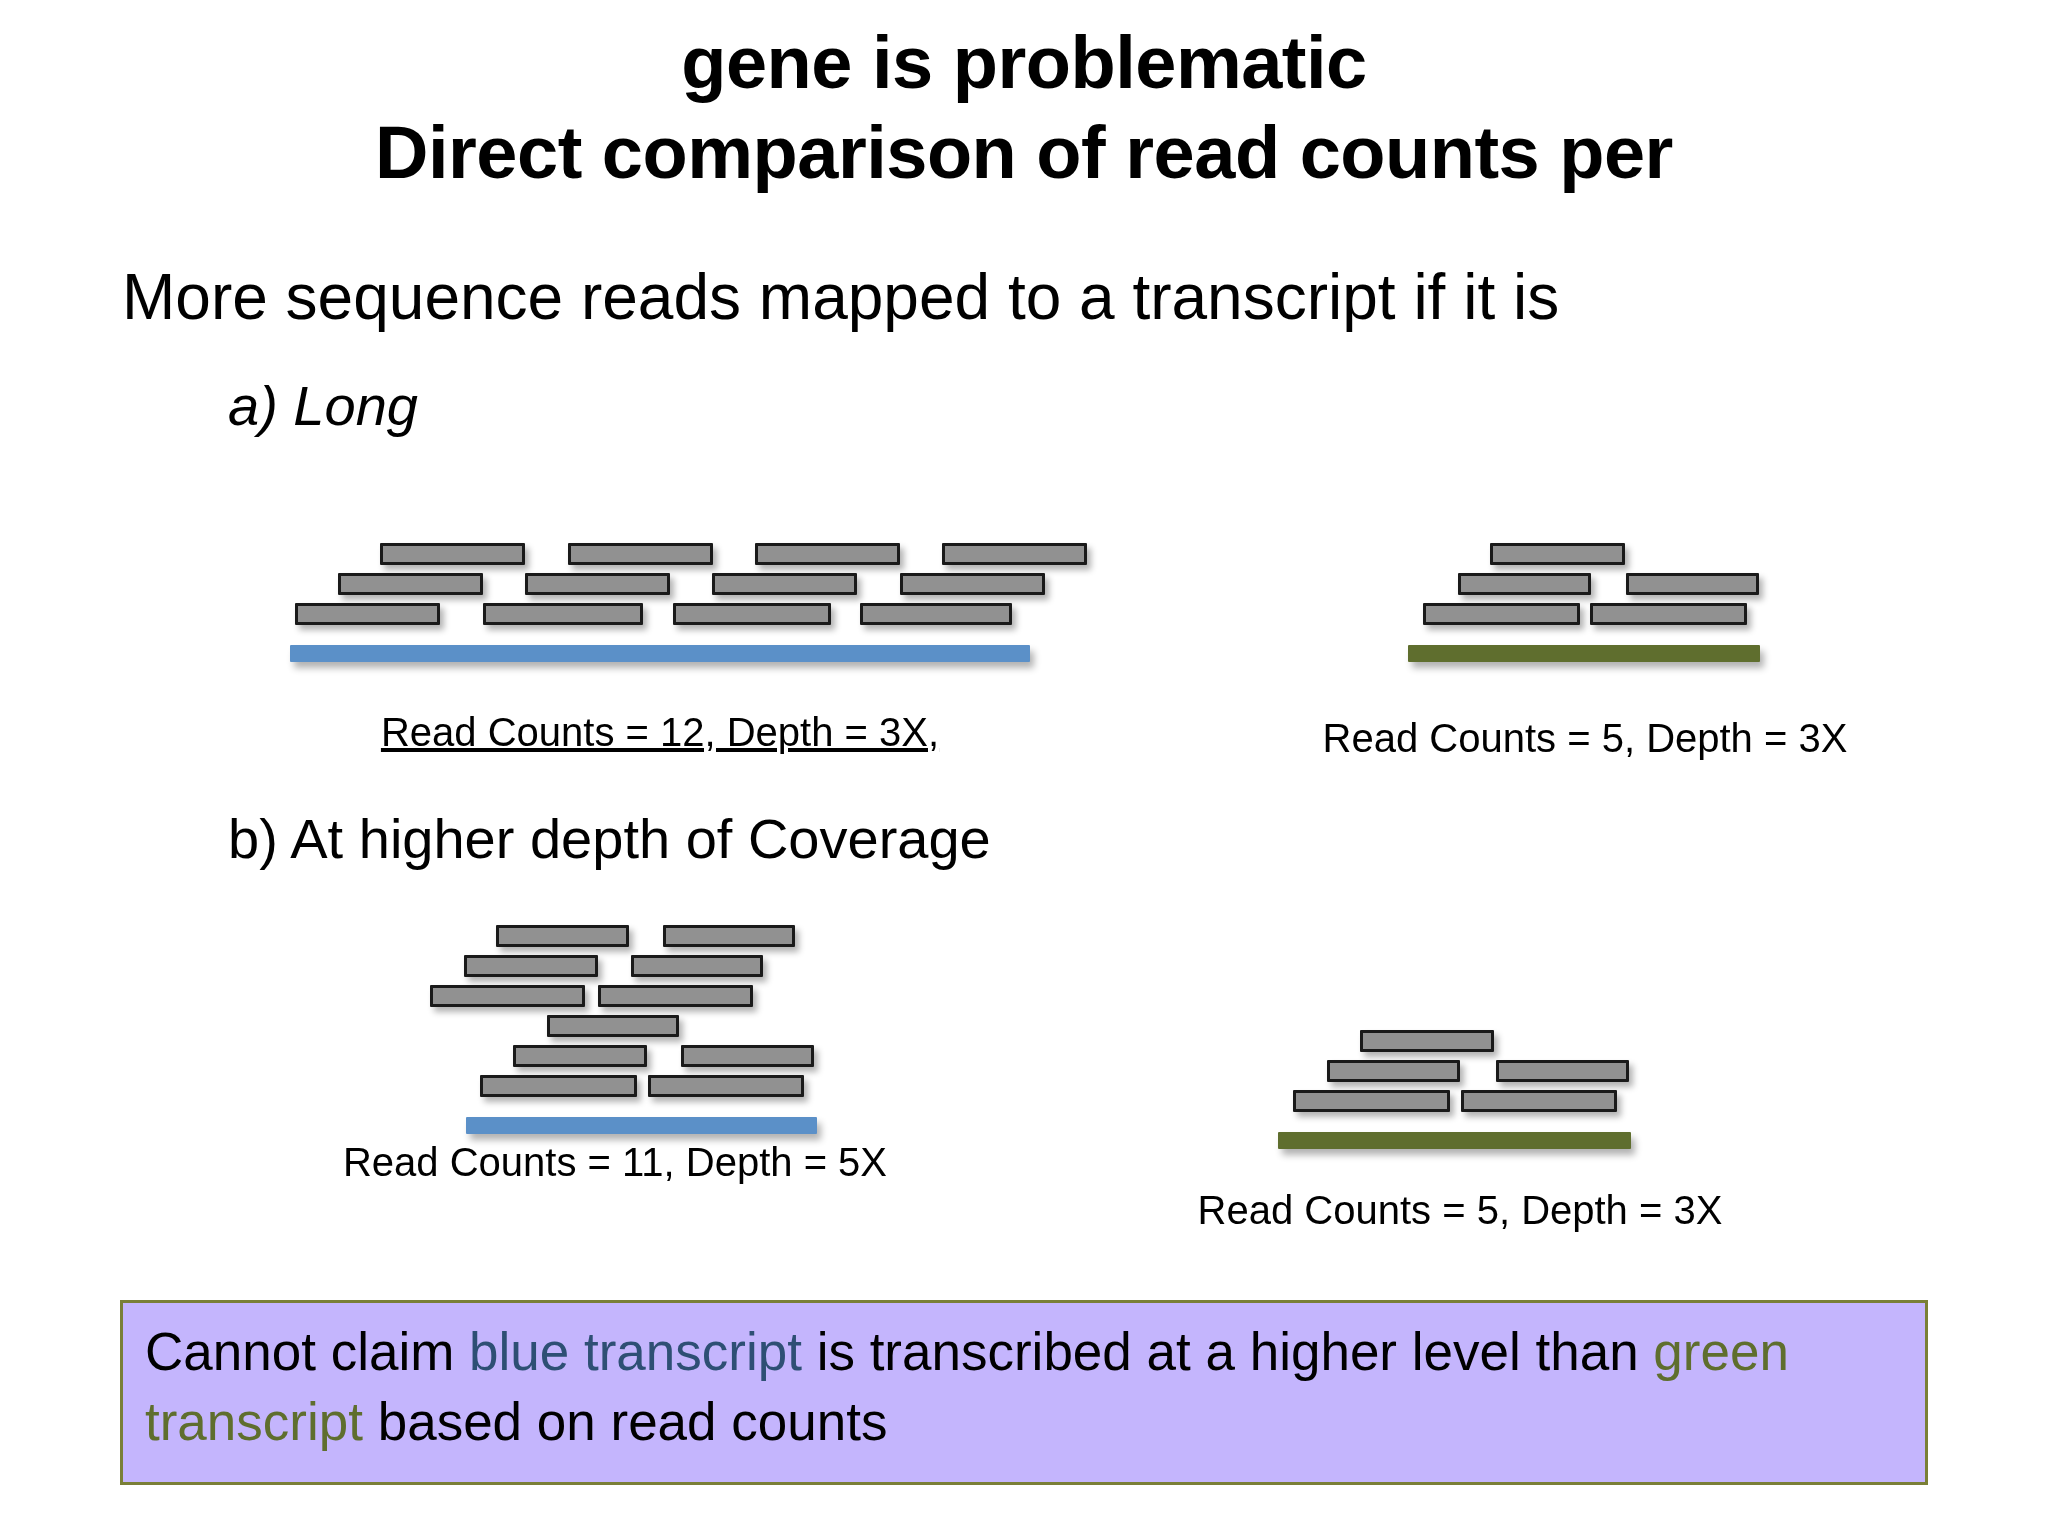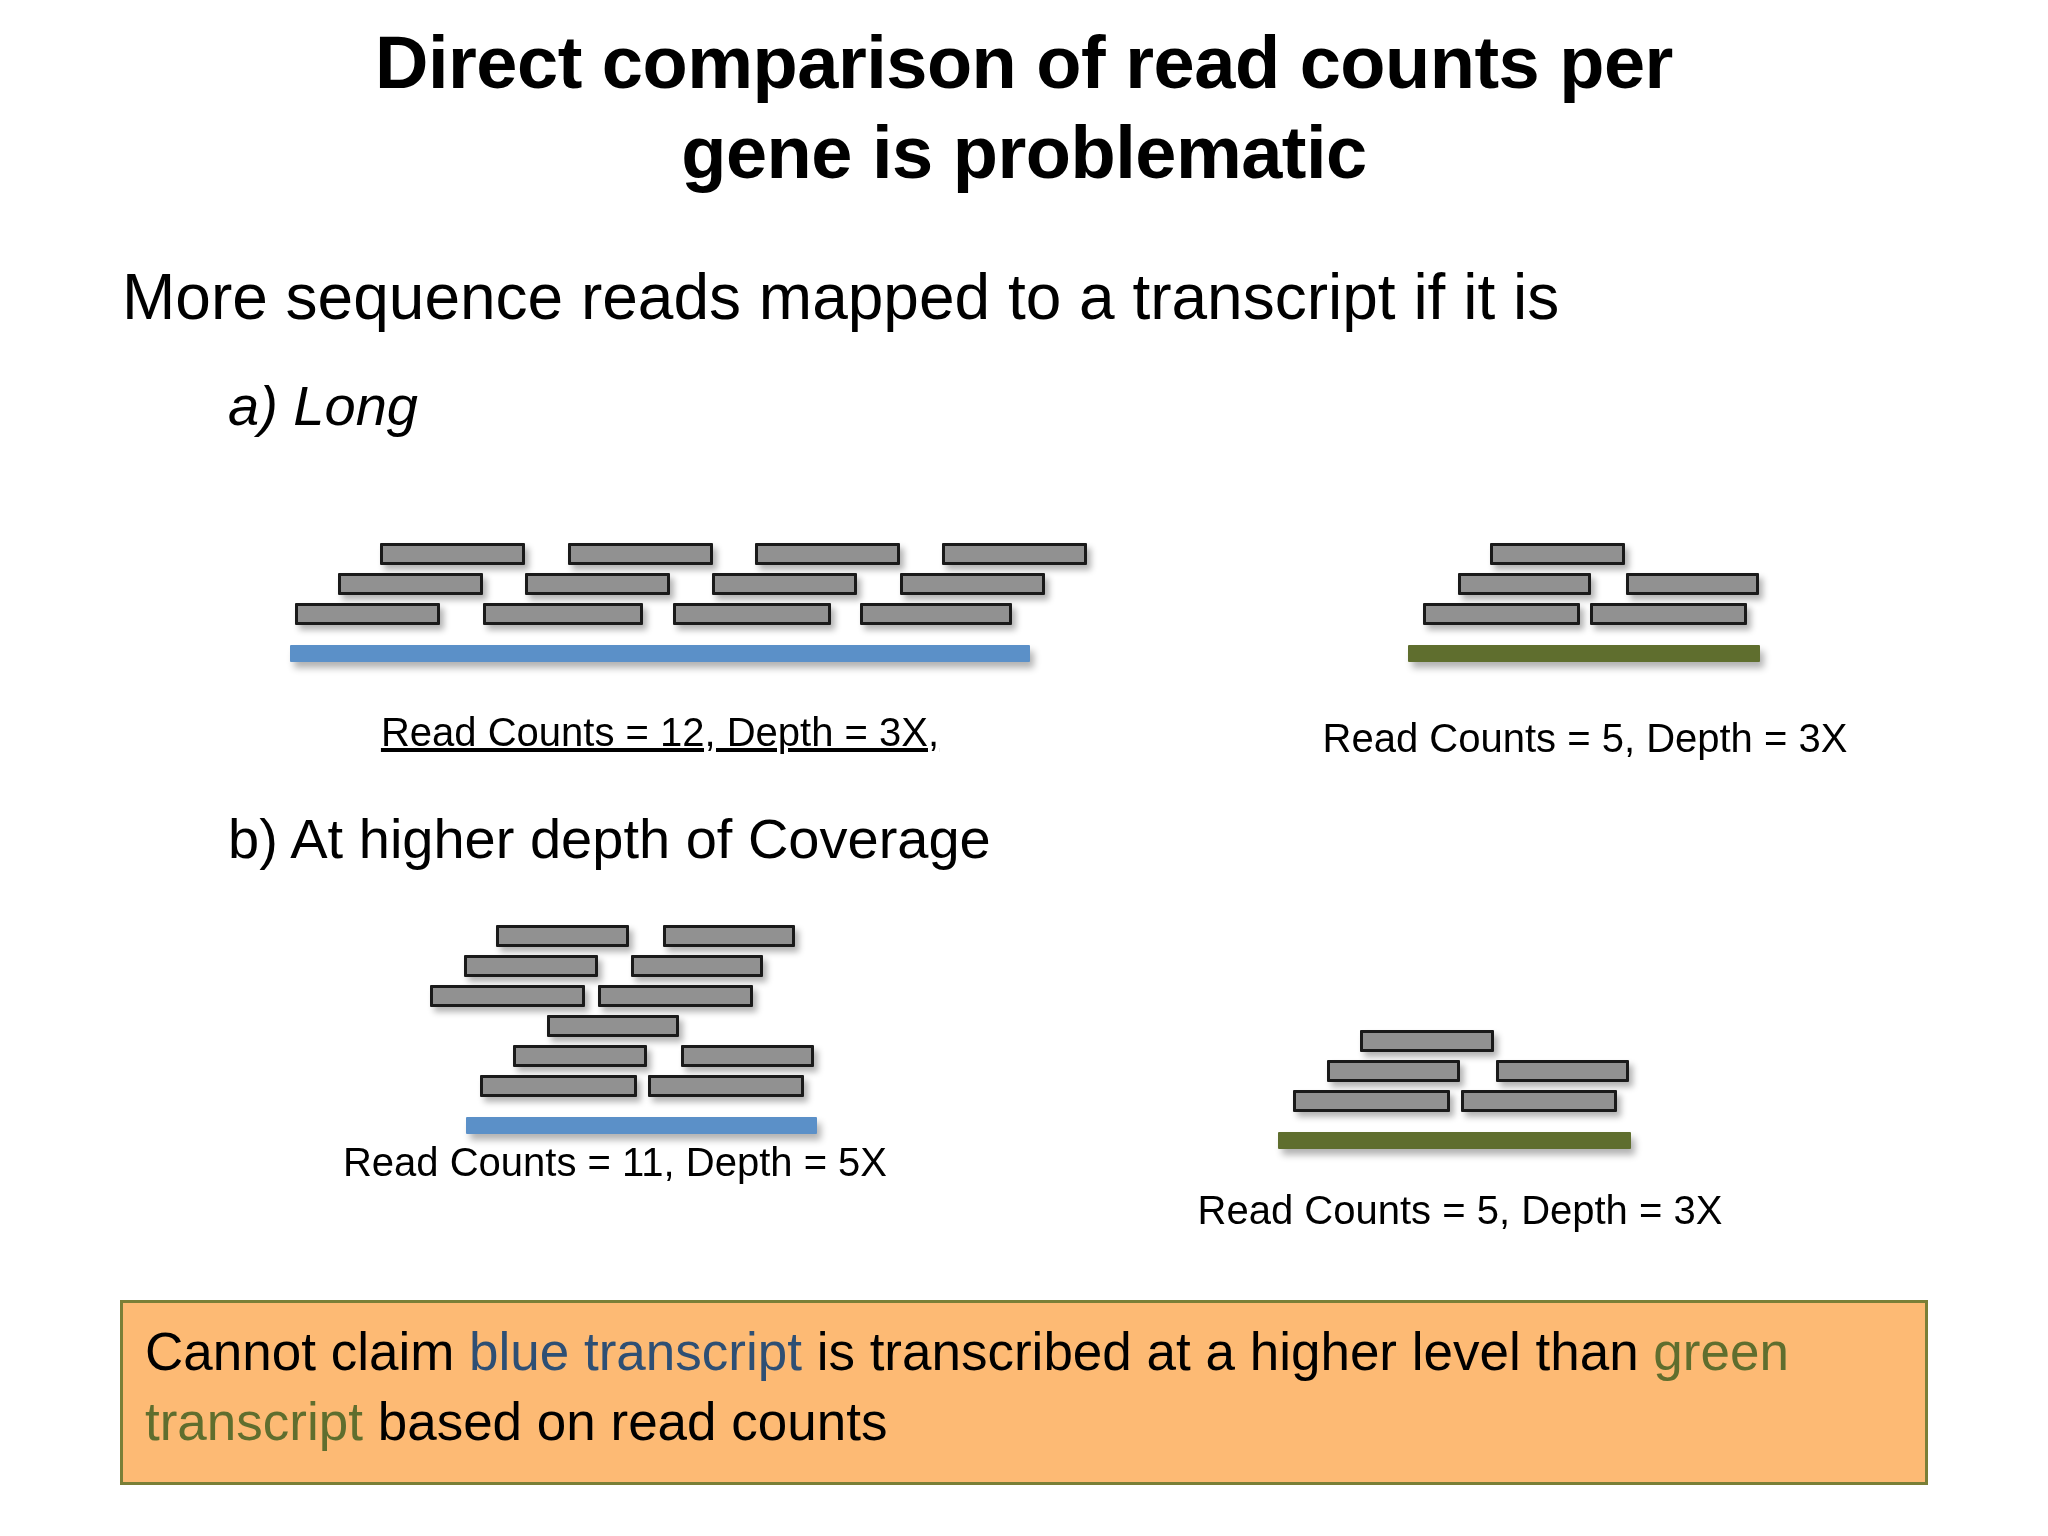--- a/index.html
+++ b/index.html
@@ -79,39 +79,39 @@
 
   
   #conclusion-box {
     position: absolute;
     left: 120px;
     top: 1300px;
     width: 1808px;
     height: 185px;
     border: 3px solid #7a7f37;
     box-sizing: border-box;
-    background: #fdba74;
+    background: #c4b5fd;
   }
   #conclusion-text {
     position: absolute;
     left: 22px;
     top: 14px;
     width: 1760px;
     font-size: 53px;
     line-height: 1.32;
   }
   .blue-word { color: #2e4f74; }
   .green-word { color: #5f6e2e; }
 </style>
 </head>
 <body>
 
 <div id="title">
+  <div>gene is problematic</div>
   <div>Direct comparison of read counts per</div>
-  <div>gene is problematic</div>
 </div>
 
 <div id="subtitle">More sequence reads mapped to a transcript if it is</div>
 
 <div class="section-label" id="label-a">a) Long</div>
 
 <div class="stack" id="stack-a-blue" style="left:290px; top:543px; width:760px;">
     <div class="readrow">
       <div class="read" style="left: 90px; width: 145px;"></div>
       <div class="read" style="left: 278px; width: 145px;"></div>

